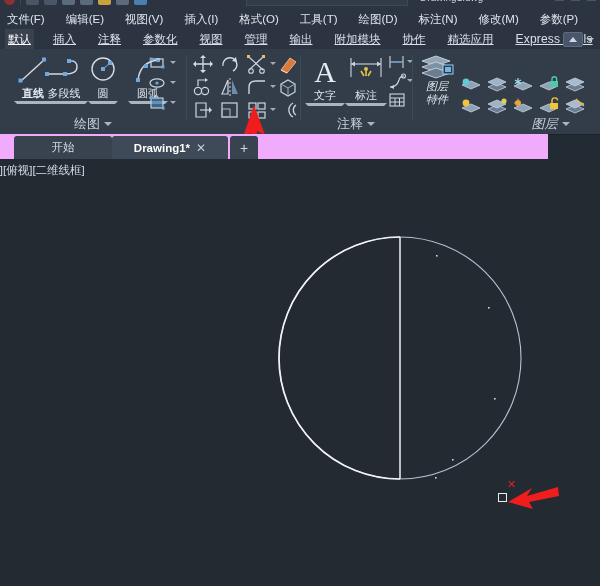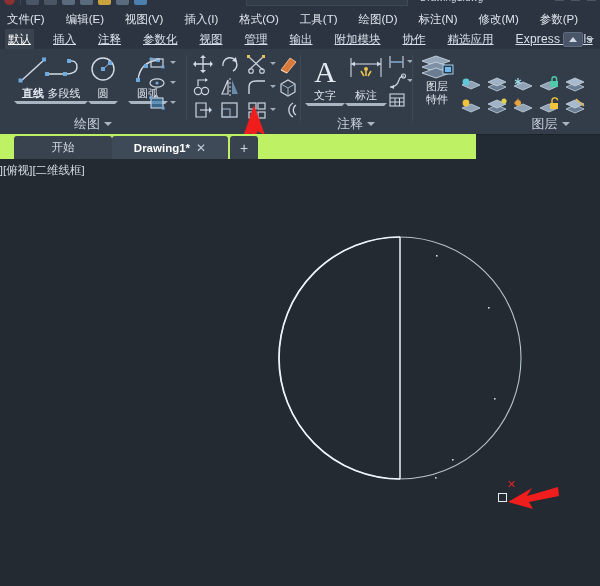--- a/index.html
+++ b/index.html
@@ -109,22 +109,22 @@
   .ico{display:block;margin:0 auto;}
   .smallico{position:absolute;}
   .dv{
     position:absolute;width:0;height:0;
     border-left:3px solid transparent;border-right:3px solid transparent;
     border-top:3px solid #9fabb9;
   }
 
   
   .doctabs{
-    position:absolute;left:0;top:134px;width:476px;height:25px;
-    background:#bef264;border-bottom:1px solid #1b222a;
+    position:absolute;left:0;top:134px;width:540px;height:25px;
+    background:#f0abfc;border-bottom:1px solid #1b222a;padding-left:8px;
   }
   .dtab{
     position:absolute;top:2px;height:23px;
     display:flex;align-items:center;justify-content:center;gap:6px;
     font-size:11.5px;box-sizing:border-box;
   }
   .dtab.start{
     left:14px;width:98px;background:#39434f;color:#d7dee7;
     border-top-left-radius:3px;border-top-right-radius:3px;
   }
@@ -407,21 +407,21 @@
         <line x1="3" y1="10" x2="17" y2="10" stroke="#cdd6e0" stroke-width="1"></line>
         <line x1="8" y1="6" x2="8" y2="14" stroke="#cdd6e0" stroke-width="1"></line>
         <line x1="12.5" y1="6" x2="12.5" y2="14" stroke="#cdd6e0" stroke-width="1"></line>
       </svg>
       <div class="ptitle">
         <span>注释</span><span class="pv"></span>
       </div>
     </div>
     <span class="psep" style="left:412px;"></span>
 
-    <div class="panel" style="left:413px;width:187px;">
+    <div class="panel" style="left:413px;width:187px;font-style:italic;">
       <div class="bigbtn" style="left:2px;top:4px;width:44px;">
         <svg class="ico" width="42" height="26" viewBox="0 0 42 26">
           <path d="M6 8 L20 3 L34 8 L20 13 Z" fill="#93a5b8" stroke="#c6d2de" stroke-width=".9"></path>
           <path d="M6 14 L20 9 L34 14 L20 19 Z" fill="#7d90a5" stroke="#c6d2de" stroke-width=".9"></path>
           <path d="M6 20 L20 15 L34 20 L20 25 Z" fill="#6a7d92" stroke="#c6d2de" stroke-width=".9"></path>
           <rect x="27" y="12" width="10" height="9" fill="#2d3845" stroke="#9fd0ef" stroke-width="1"></rect>
           <rect x="29" y="14" width="6" height="5" fill="#6fb6ef"></rect>
         </svg>
         <span class="blabel" style="line-height:12px;">图层</span>
         <span class="blabel" style="line-height:12px;">特件</span>

